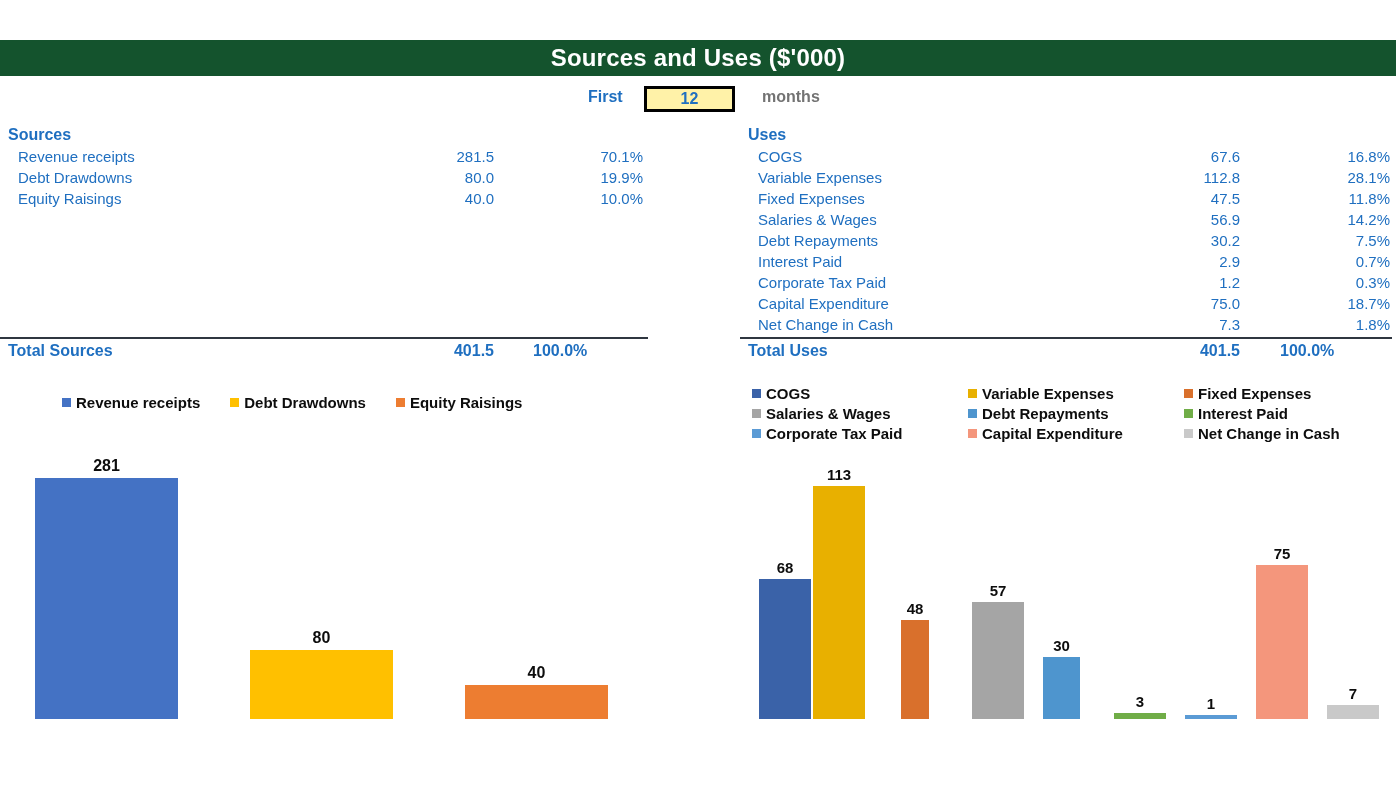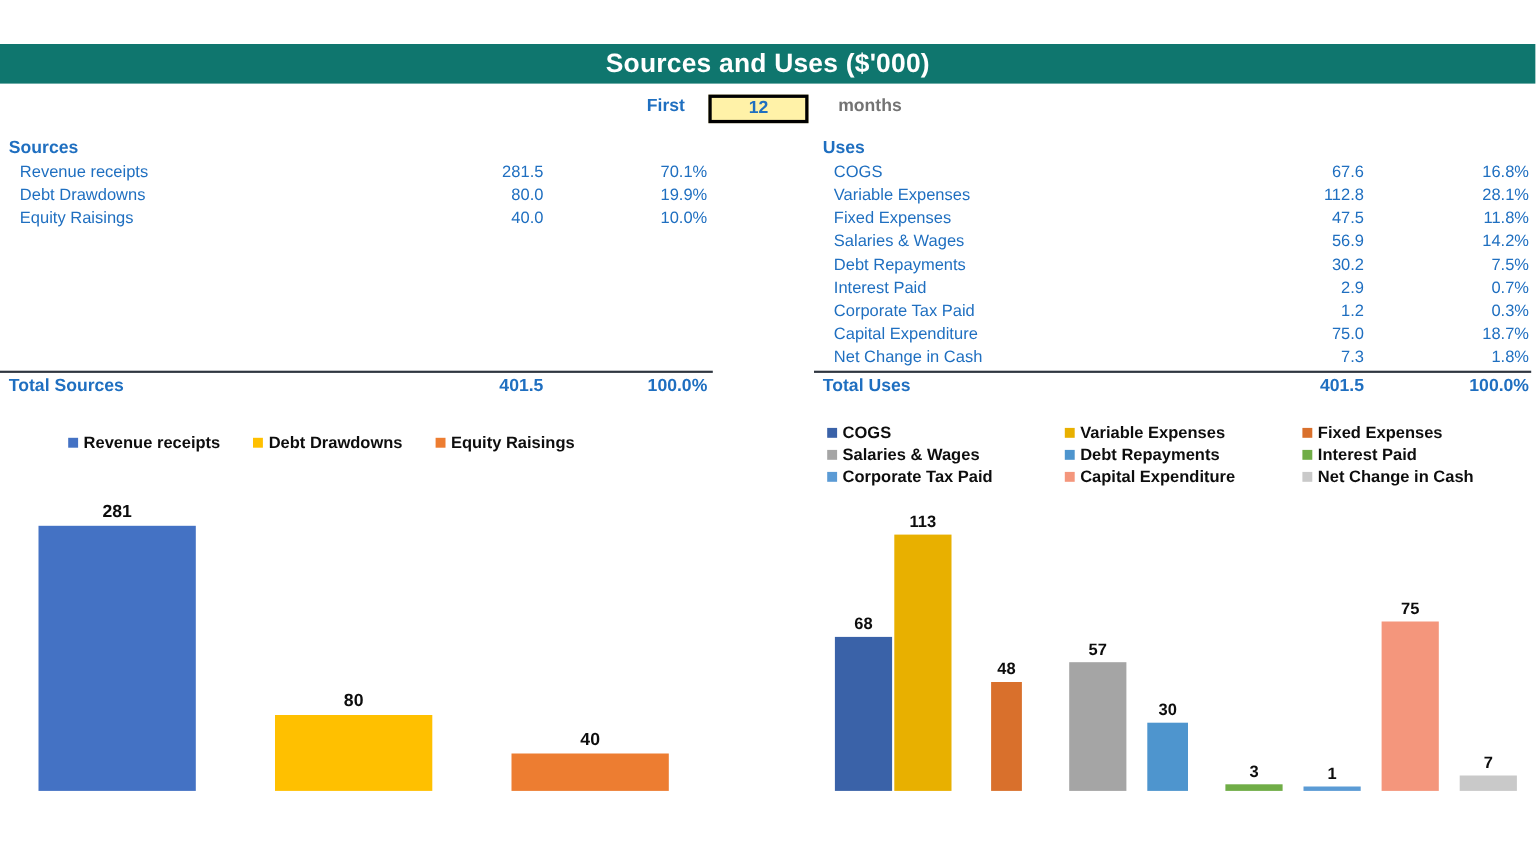--- a/index.html
+++ b/index.html
@@ -8,21 +8,21 @@
     background: #ffffff;
     font-family: "Liberation Sans", sans-serif;
     overflow: hidden;
   }
   #root { position: relative; width: 1396px; height: 786px; }
 
   
   .title-bar {
     position: absolute; left: 0; top: 40px;
     width: 1396px; height: 36px;
-    background: #0f766e;
+    background: #14532d;
     display: flex; align-items: center; justify-content: center;
   }
   .title-text {
     color: #ffffff; font-size: 24px; font-weight: bold;
     letter-spacing: .2px;
   }
 
   
   .months-row {
     position: absolute; left: 0; top: 86px; width: 1396px; height: 26px;
@@ -73,21 +73,21 @@
   }
   .panel.left  .total-rule { width: 648px; }
   .panel.right .total-rule { width: 652px; }
 
   .total-row {
     position: relative; height: 24px; line-height: 24px;
     font-size: 16px; font-weight: bold; color: #1f6fc0;
   }
   .total-row .lbl { position: absolute; left: 8px; }
   .total-row .val { position: absolute; width: 120px; text-align: right; }
-  .total-row .pct { position: absolute; width: 110px; text-align: right; }
+  .total-row .pct { position: absolute; width: 110px; text-align: left; }
   .panel.left  .total-row .val { left: 374px; }
   .panel.left  .total-row .pct { left: 533px; }
   .panel.right .total-row .val { left: 380px; }
   .panel.right .total-row .pct { left: 540px; }
 
   .spacer { height: 0px; }
 
   
   .legend { position: absolute; }
   .legend-item {

